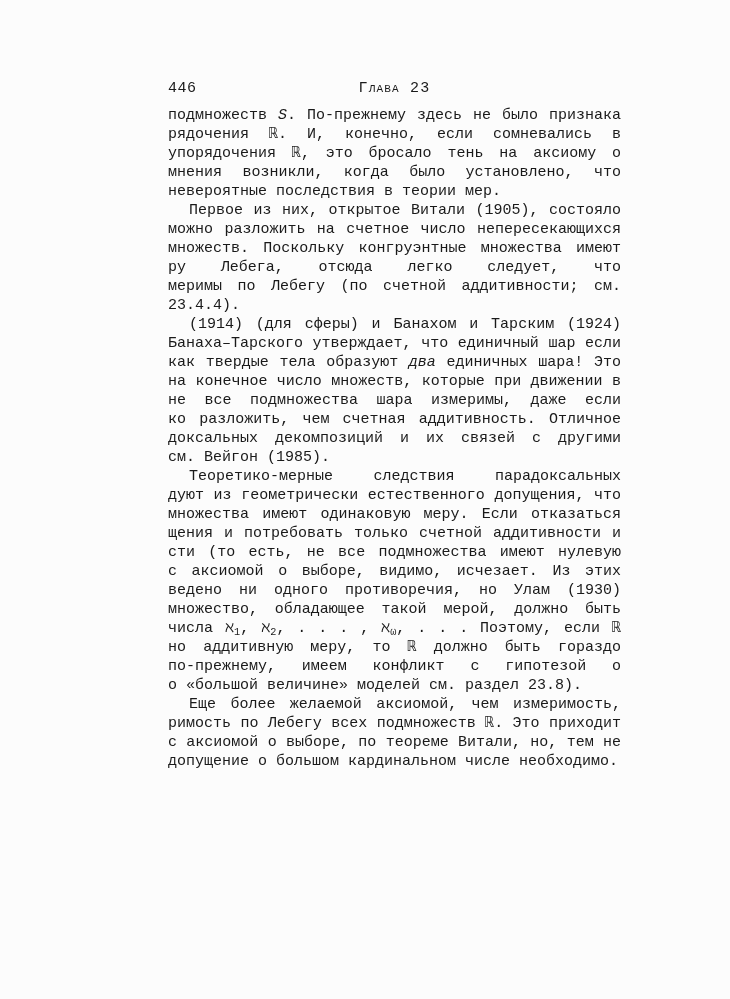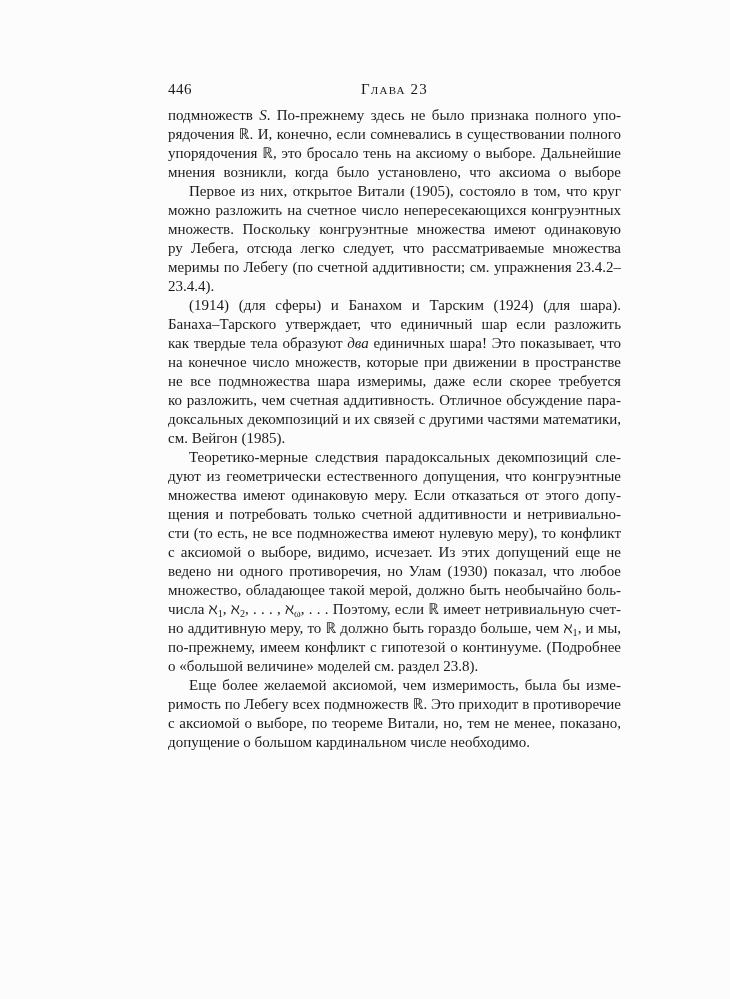--- a/index.html
+++ b/index.html
@@ -5,21 +5,21 @@
   html, body {
     margin: 0;
     padding: 0;
     background: #fcfcfc;
   }
   .page {
     position: relative;
     width: 730px;
     height: 935px;
     background: #fcfcfc;
-    font-family: Liberation Serif, serif;
+    font-family: Liberation Mono, monospace;
     color: #1a1a1a;
     overflow: hidden;
   }
   .page-header {
     position: absolute;
     left: 168px;
     top: 80px;
     width: 453px;
     height: 18px;
     font-size: 15px;
@@ -75,20 +75,21 @@
   <header class="page-header">
     <span class="page-number">446</span>
     <span class="chapter-title">Глава 23</span>
   </header>
   <main class="page-body">
       <div class="para">
         <div class="line">подмножеств <i>S</i>. По-прежнему здесь не было признака полного упо-</div>
         <div class="line">рядочения ℝ. И, конечно, если сомневались в существовании полного</div>
         <div class="line">упорядочения ℝ, это бросало тень на аксиому о выборе. Дальнейшие со-</div>
         <div class="line">мнения возникли, когда было установлено, что аксиома о выборе имела</div>
+        <div class="line last">невероятные последствия в теории мер.</div>
       </div>
       <div class="para indent">
         <div class="line">Первое из них, открытое Витали (1905), состояло в том, что круг</div>
         <div class="line">можно разложить на счетное число непересекающихся конгруэнтных</div>
         <div class="line">множеств. Поскольку конгруэнтные множества имеют одинаковую ме-</div>
         <div class="line">ру Лебега, отсюда легко следует, что рассматриваемые множества неиз-</div>
         <div class="line">меримы по Лебегу (по счетной аддитивности; см. упражнения 23.4.2–</div>
         <div class="line last">23.4.4).</div>
       </div>
       <div class="para indent">

